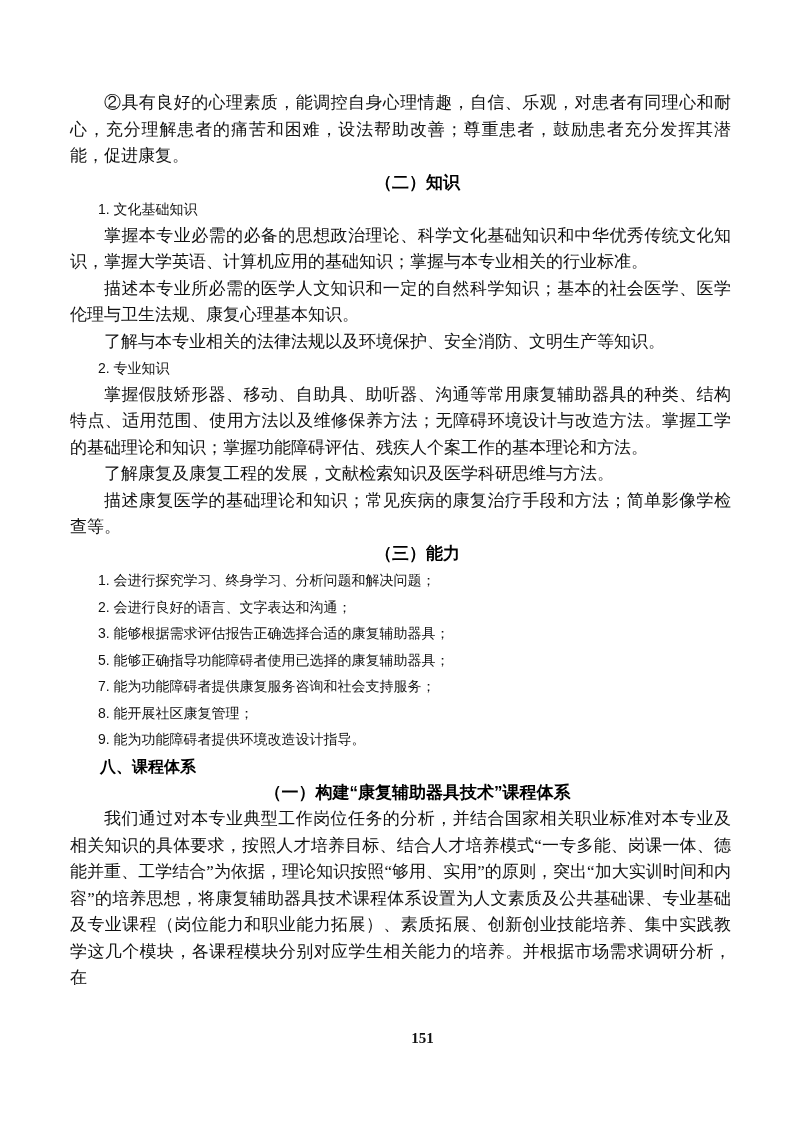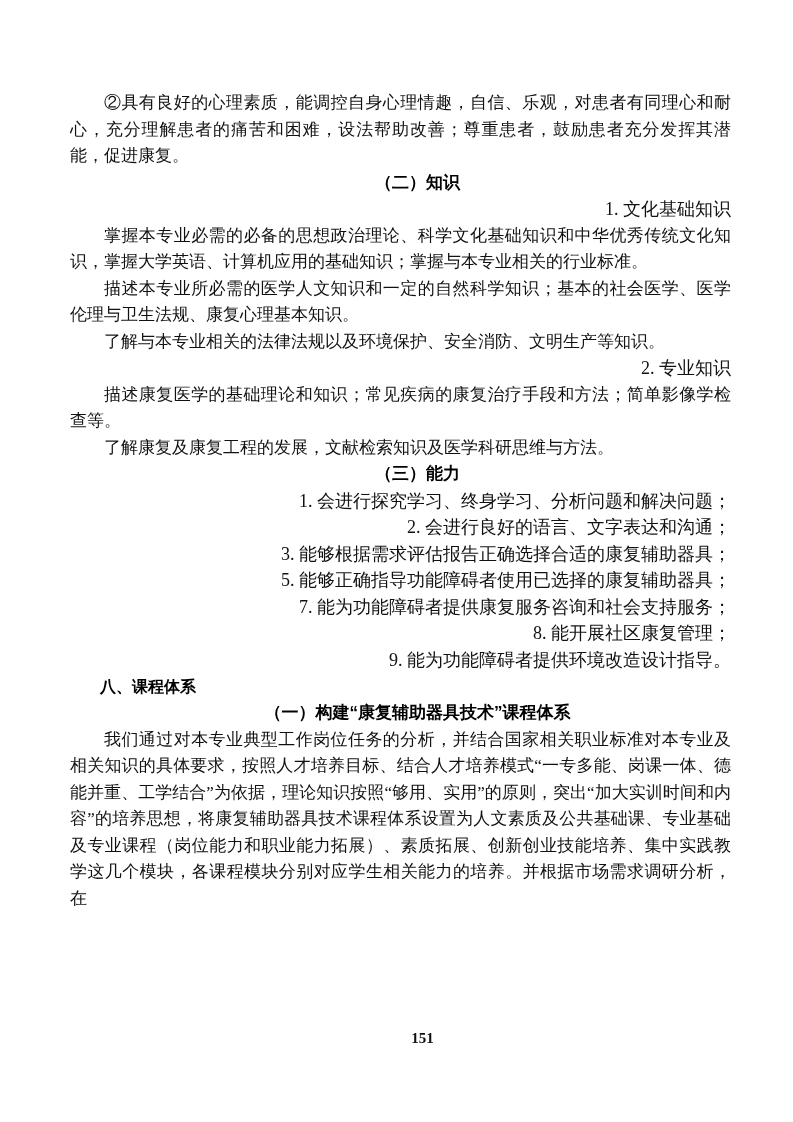--- a/index.html
+++ b/index.html
@@ -31,25 +31,25 @@
   }
   .body-para {
     font-size: 17px;
     line-height: 26.5px;
     text-align: justify;
     text-indent: 2em;
     font-family: "Liberation Serif", "DejaVu Serif", serif;
     font-weight: normal;
   }
   .list-line {
-    font-size: 18px;
+    font-size: 14px;
     line-height: 26.5px;
-    text-align: right;
+    text-align: left;
     text-indent: 2em;
-    font-family: Liberation Serif, serif;
+    font-family: Liberation Sans, sans-serif;
     font-weight: normal;
   }
   .sub-heading {
     font-size: 17px;
     line-height: 26.5px;
     text-indent: 2em;
     font-weight: bold;
     font-family: "Liberation Sans", "DejaVu Sans", sans-serif;
     color: #000000;
     text-align: center;
@@ -83,22 +83,23 @@
     <p class="body-para">②具有良好的心理素质，能调控自身心理情趣，自信、乐观，对患者有同理心和耐心，充分理解患者的痛苦和困难，设法帮助改善；尊重患者，鼓励患者充分发挥其潜能，促进康复。</p>
 
     <h3 class="sub-heading">（二）知识</h3>
 
     <p class="list-line">1. 文化基础知识</p>
     <p class="body-para">掌握本专业必需的必备的思想政治理论、科学文化基础知识和中华优秀传统文化知识，掌握大学英语、计算机应用的基础知识；掌握与本专业相关的行业标准。</p>
     <p class="body-para">描述本专业所必需的医学人文知识和一定的自然科学知识；基本的社会医学、医学伦理与卫生法规、康复心理基本知识。</p>
     <p class="body-para">了解与本专业相关的法律法规以及环境保护、安全消防、文明生产等知识。</p>
 
     <p class="list-line">2. 专业知识</p>
+    <p class="body-para">掌握假肢矫形器、移动、自助具、助听器、沟通等常用康复辅助器具的种类、结构特点、适用范围、使用方法以及维修保养方法；无障碍环境设计与改造方法。掌握工学的基础理论和知识；掌握功能障碍评估、残疾人个案工作的基本理论和方法。</p>
+    <p class="body-para">了解康复及康复工程的发展，文献检索知识及医学科研思维与方法。</p>
     <p class="body-para">描述康复医学的基础理论和知识；常见疾病的康复治疗手段和方法；简单影像学检查等。</p>
-    <p class="body-para">了解康复及康复工程的发展，文献检索知识及医学科研思维与方法。</p>
 
     <h3 class="sub-heading">（三）能力</h3>
 
     <p class="list-line">1. 会进行探究学习、终身学习、分析问题和解决问题；</p>
     <p class="list-line">2. 会进行良好的语言、文字表达和沟通；</p>
     <p class="list-line">3. 能够根据需求评估报告正确选择合适的康复辅助器具；</p>
     <p class="list-line">5. 能够正确指导功能障碍者使用已选择的康复辅助器具；</p>
     <p class="list-line">7. 能为功能障碍者提供康复服务咨询和社会支持服务；</p>
     <p class="list-line">8. 能开展社区康复管理；</p>
     <p class="list-line">9. 能为功能障碍者提供环境改造设计指导。</p>

